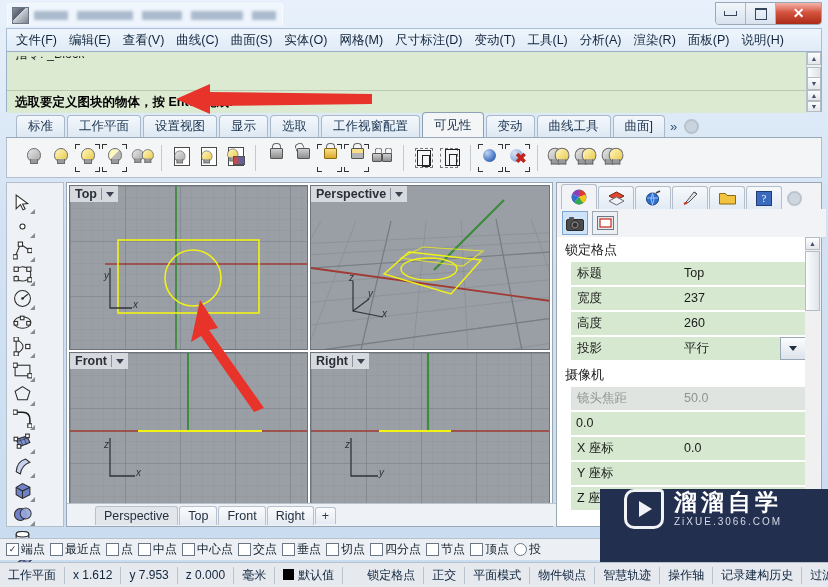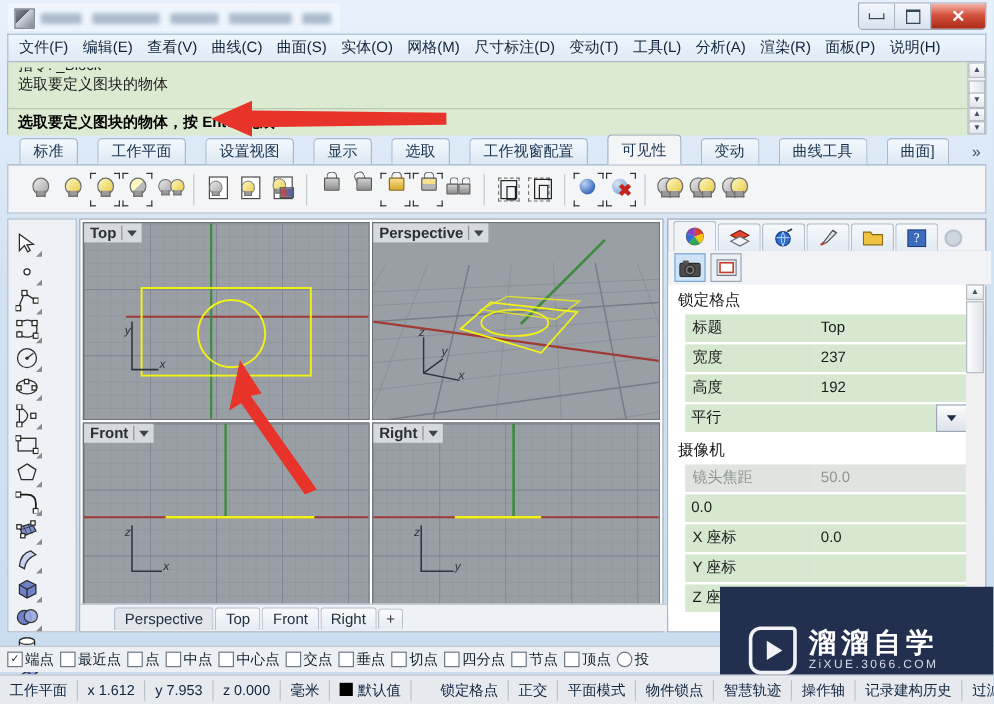--- a/index.html
+++ b/index.html
@@ -37,21 +37,21 @@
   .wc .min{width:11px;height:4px;border:1px solid #36465a;border-top:none;}
   .wc .max{width:10px;height:9px;border:1px solid #36465a;border-top-width:2px;}
   .wc.close{width:45px;border-right:none;
       background:linear-gradient(to bottom,#f6b4ab,#d4543f 45%,#ab2a18);
       color:#fff;font-weight:bold;font-size:14px;font-family:"Liberation Serif",serif;}
 
   
   .menubar{position:absolute;left:6px;top:28px;width:816px;height:23px;
       background:linear-gradient(to bottom,#eef5fc,#e0ebf7);
       border:1px solid #a9bed4;border-bottom:none;
-      display:flex;align-items:flex-end;padding-left:3px;box-sizing:border-box;}
+      display:flex;align-items:center;padding-left:3px;box-sizing:border-box;}
   .menu-item{padding:3px 6px;color:#10243c;font-size:12.5px;white-space:nowrap;cursor:default;}
 
   
   .cmdarea{position:absolute;left:6px;top:51px;width:816px;height:61px;
       background:#dcead2;border:1px solid #9bb0c6;box-sizing:border-box;}
   .cmdhist{position:absolute;left:0;top:0;right:14px;height:38px;
       background:#dcead2;overflow:hidden;}
   .cmdline-cut{position:absolute;left:8px;top:-6px;color:#1a1a1a;font-size:12.5px;
       clip-path:inset(60% 0 0 0);}
   .cmdline-1{position:absolute;left:8px;top:10px;color:#1a1a1a;font-size:12.5px;}
@@ -63,21 +63,21 @@
   .sb-btn{height:13px;background:linear-gradient(to bottom,#fdfdfd,#e3e6ea);
       border:1px solid #b4bcc6;box-sizing:border-box;
       display:flex;align-items:center;justify-content:center;font-size:7px;color:#44506a;}
   .sb-thumb{background:linear-gradient(to right,#fbfcfd,#dfe4ea);border:1px solid #b4bcc6;}
 
   
   .ribbon{position:absolute;left:6px;top:112px;width:816px;height:68px;}
   .tabstrip{position:absolute;left:0;top:0;width:816px;height:26px;
       border-bottom:1px solid #98a9bb;display:flex;align-items:flex-end;padding-left:10px;
       box-sizing:border-box;}
-  .rtab{height:21px;line-height:21px;padding:0 11px;margin-right:16px;font-size:12.5px;
+  .rtab{height:21px;line-height:21px;padding:0 11px;margin-right:2px;font-size:12.5px;
       color:#18324e;background:linear-gradient(to bottom,#f4f8fc,#dde8f3);
       border:1px solid #aab9c9;border-bottom:none;border-radius:4px 4px 0 0;
       white-space:nowrap;cursor:default;}
   .rtab.active{background:#f3f5f7;height:24px;line-height:24px;
       border-color:#8ea1b4;position:relative;z-index:3;font-weight:normal;}
   .rtab.more{padding:0 3px;border:none;background:none;color:#35506e;font-size:13px;}
   .gear{width:15px;height:15px;margin-left:2px;margin-bottom:3px;
       border-radius:50%;background:#c3cdd7;border:2px solid #aab5c1;box-sizing:border-box;opacity:.75;}
 
   .toolrow{position:absolute;left:0;top:26px;width:816px;height:40px;
@@ -191,21 +191,21 @@
 
   .statusbar{position:absolute;left:0;top:562px;width:828px;height:25px;
       background:#e6eaef;border-top:1px solid #b6c1cc;display:flex;align-items:center;
       font-size:12px;color:#10243c;box-sizing:border-box;}
   .st{padding:0 8px;height:17px;line-height:17px;border-right:1px solid #b9c3cd;white-space:nowrap;}
   .swatch{display:inline-block;width:11px;height:11px;background:#000;margin-right:4px;vertical-align:-1px;}
 
   
   .arrow{position:absolute;pointer-events:none;}
   .wm{position:absolute;left:600px;top:489px;width:228px;height:73px;
-      background:#232f4e;display:flex;align-items:flex-end;gap:10px;padding-left:24px;box-sizing:border-box;}
+      background:#232f4e;display:flex;align-items:flex-start;gap:10px;padding-left:24px;box-sizing:border-box;}
   .wm .logo{width:40px;height:40px;border:3px solid #f0f2f6;border-radius:10px 4px 10px 10px;
       position:relative;box-sizing:border-box;}
   .wm .logo::after{content:"";position:absolute;left:12px;top:9px;
       border-left:13px solid #f0f2f6;border-top:8px solid transparent;border-bottom:8px solid transparent;}
   .wm .wt{color:#fff;}
   .wm .wt .big{font-size:23px;letter-spacing:4px;font-weight:bold;line-height:26px;}
   .wm .wt .small{font-size:10px;letter-spacing:2px;color:#d5dae6;line-height:14px;}
 </style>
 </head>
 <body>
@@ -249,21 +249,20 @@
       <div class="menu-item">工具(L)</div>
       <div class="menu-item">分析(A)</div>
       <div class="menu-item">渲染(R)</div>
       <div class="menu-item">面板(P)</div>
       <div class="menu-item">说明(H)</div>
     </div>
 
   <div class="cmdarea">
     <div class="cmdhist">
       <div class="cmdline-cut">指令: _Block</div>
-      <div class="cmdline-1">选取要定义图块的物体</div>
     </div>
     <div class="sb-v" style="top:0;height:38px;">
       <div class="sb-btn">▲</div>
       <div class="sb-thumb" style="height:10px;margin-top:2px;"></div>
       <div class="sb-btn" style="position:absolute;bottom:0;left:0;right:0;">▼</div>
     </div>
     <div class="cmdprompt">
       <span>选取要定义图块的物体，按 Enter 完成:</span>
     </div>
     <div class="sb-v" style="top:38px;height:22px;">
@@ -773,24 +772,25 @@
           <div class="v">Top</div>
         </div>
         <div class="prow">
           <div class="gut"></div>
           <div class="k">宽度</div>
           <div class="v">237</div>
         </div>
         <div class="prow">
           <div class="gut"></div>
           <div class="k">高度</div>
-          <div class="v">192</div>
+          <div class="v">260</div>
         </div>
         <div class="prow">
           <div class="gut"></div>
+          <div class="k">投影</div>
           <div class="v">平行</div>
           <div class="combo">
             <i></i>
           </div>
         </div>
         <div class="grouphdr">摄像机</div>
         <div class="prow dis">
           <div class="gut"></div>
           <div class="k">镜头焦距</div>
           <div class="v">50.0</div>

